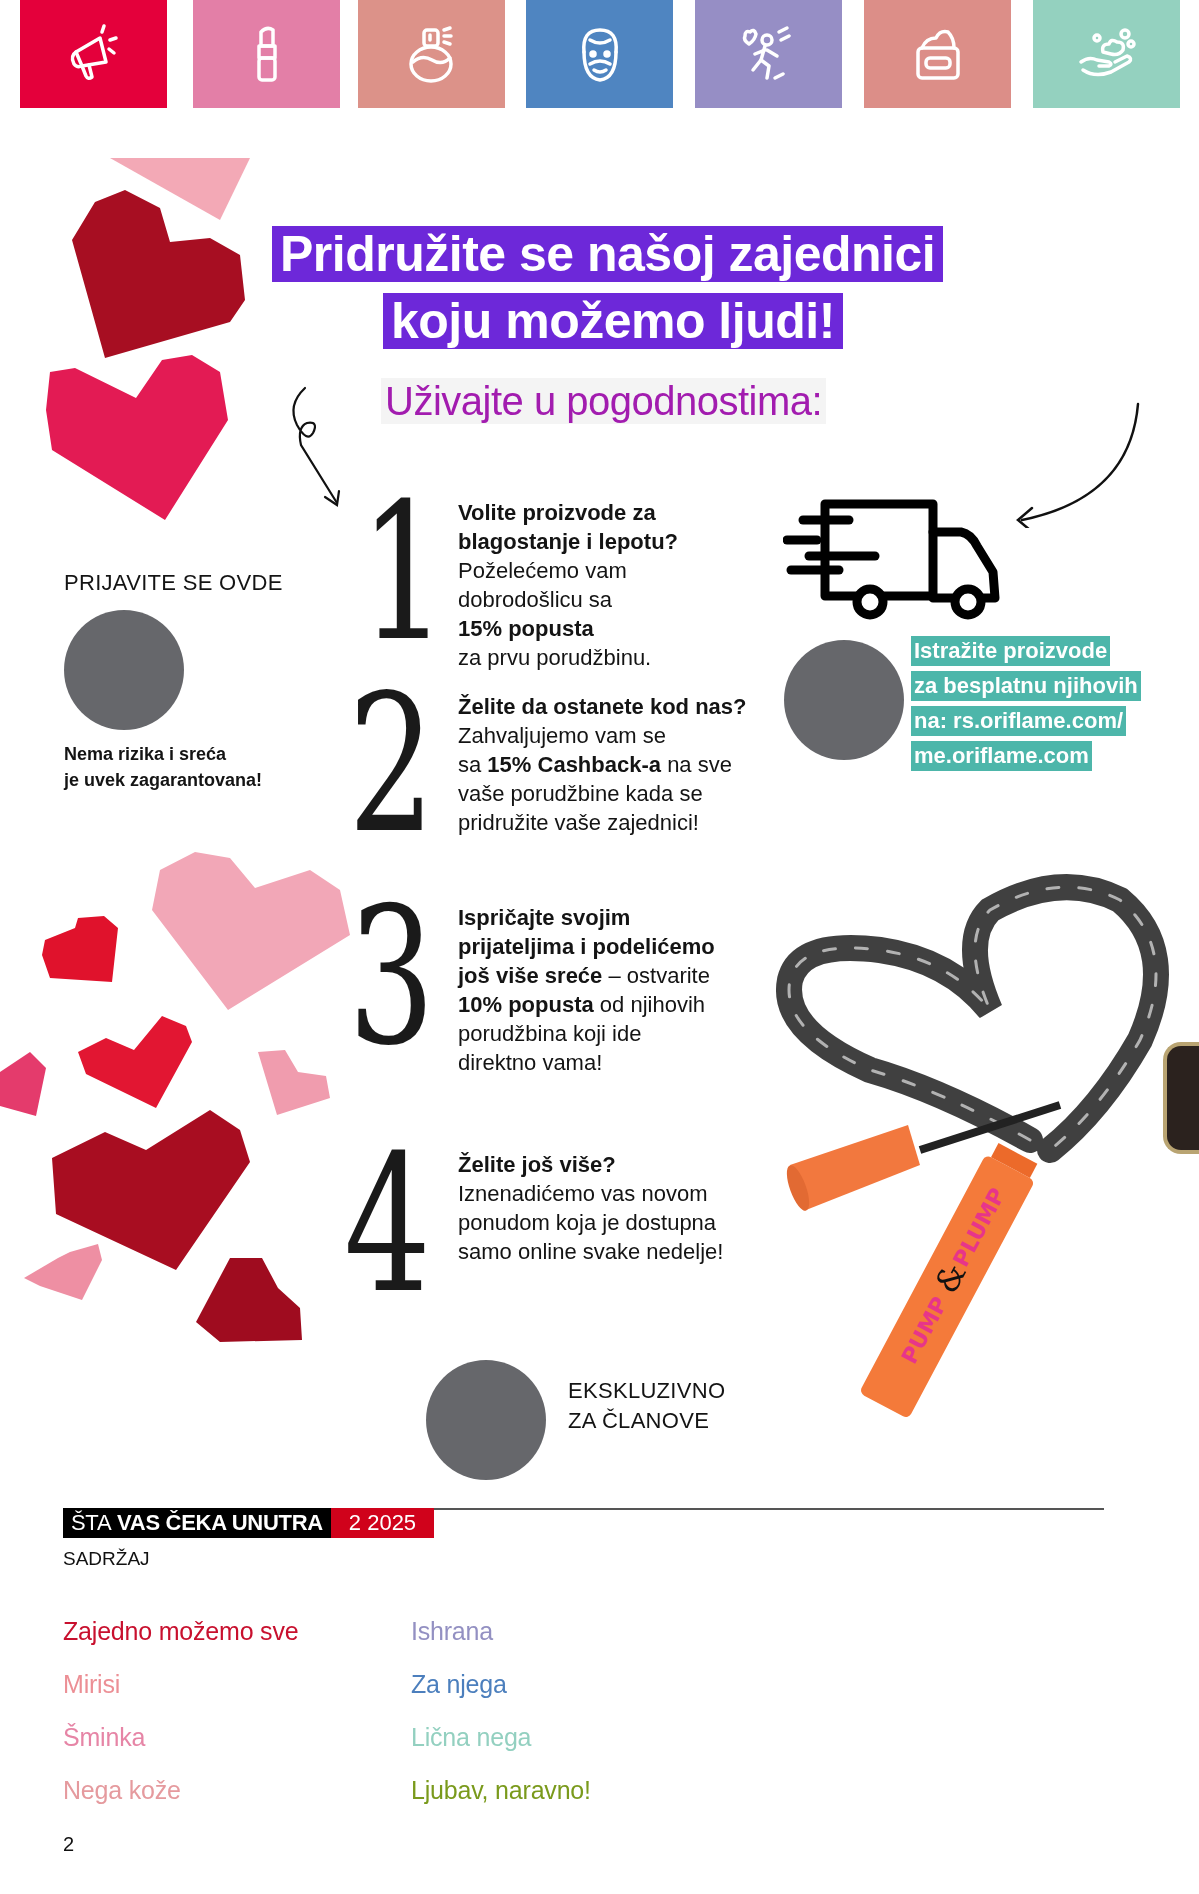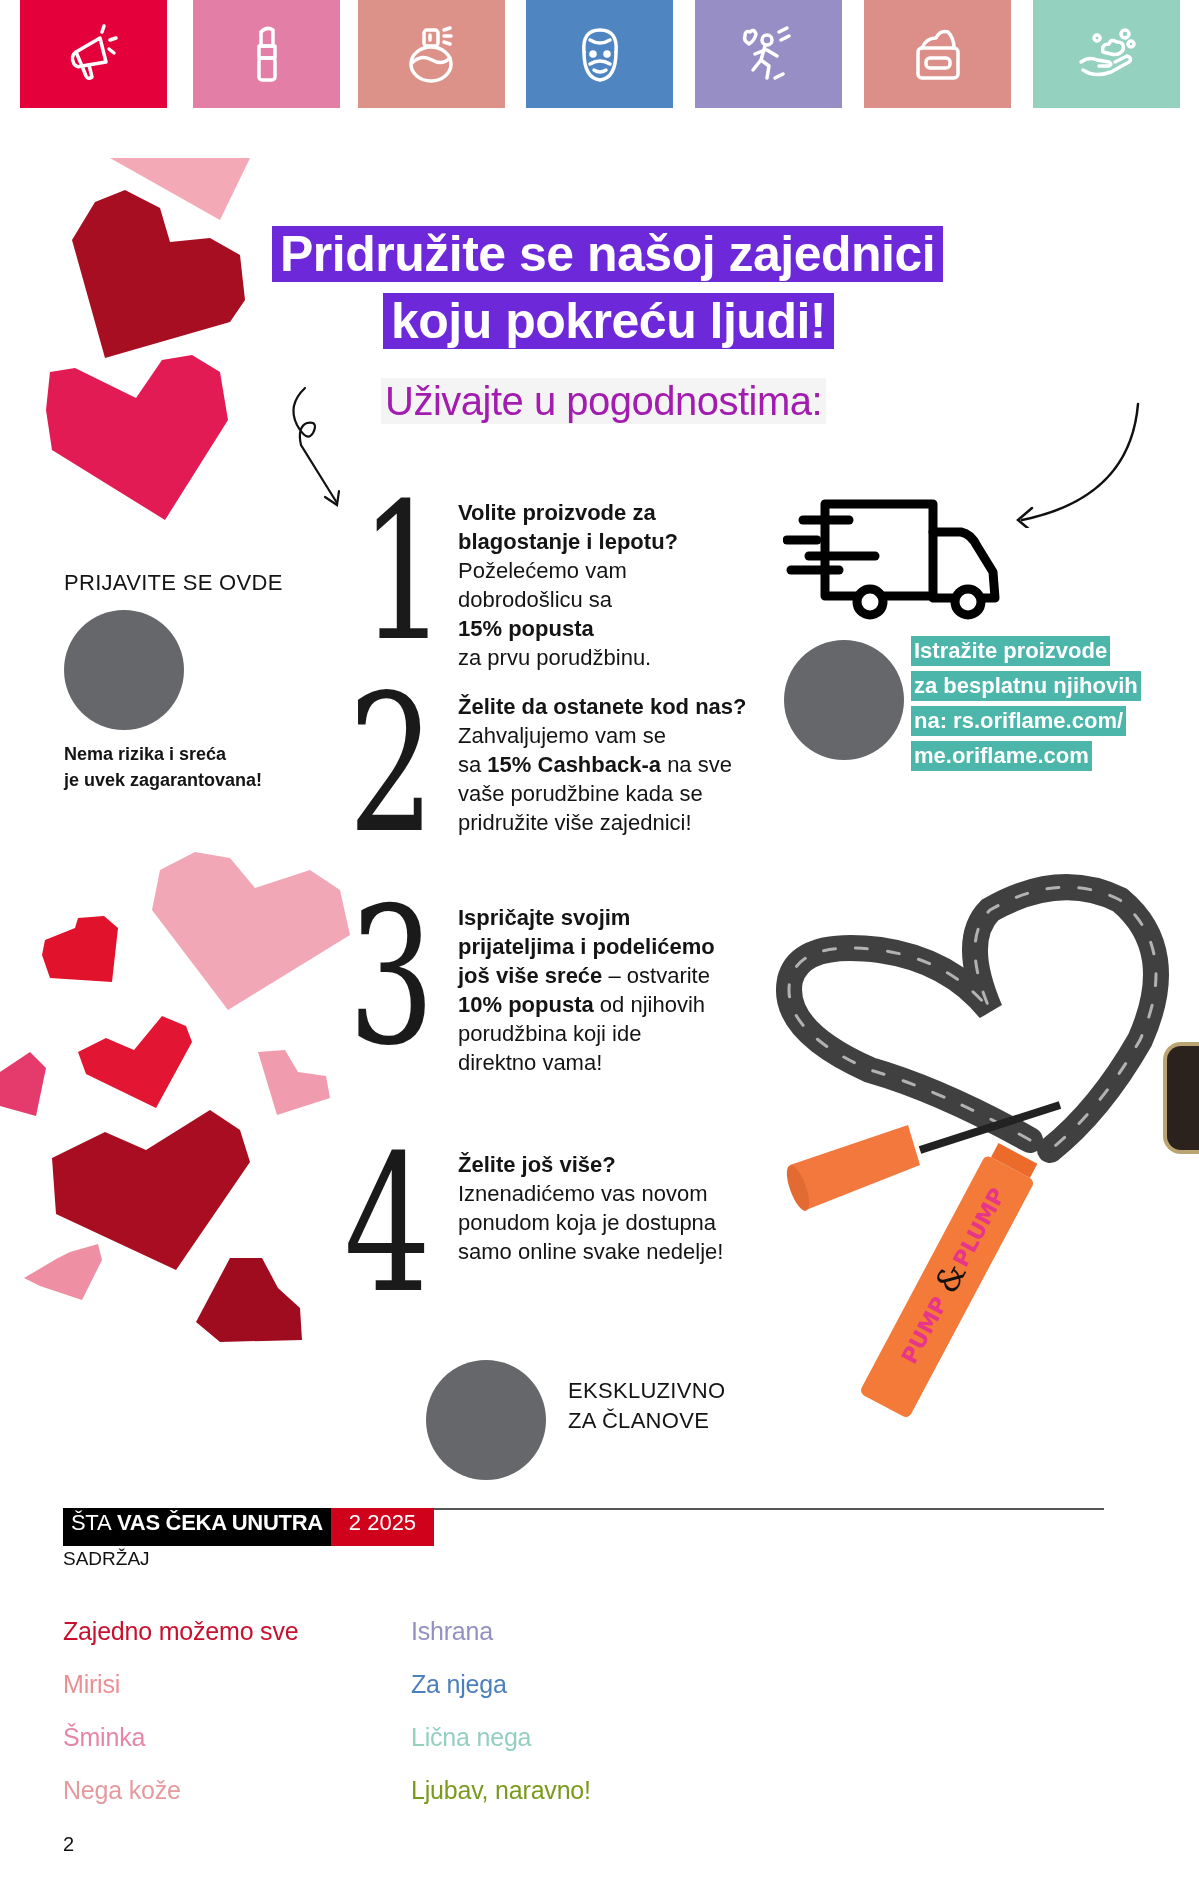--- a/index.html
+++ b/index.html
@@ -23,21 +23,21 @@
   .step .ln { display:block; white-space:nowrap; }
 
   .circle { position:absolute; border-radius:50%; background:#66676b; }
 
   .label-caps { position:absolute; font-size:22px; font-weight:normal; letter-spacing:0.3px; color:#141414; white-space:nowrap; }
   .bold-small { position:absolute; font-size:18px; font-weight:bold; line-height:26px; color:#141414; white-space:nowrap; }
 
   .teal-line { position:absolute; left:911px; background:#4db6aa; color:#fff; font-size:22px; line-height:30px; padding:0 3px; white-space:nowrap; font-weight:bold;text-align:right; }
 
   
-  .bar { position:absolute; left:63px; top:1508px; height:38px; display:flex; font-size:22px; line-height:30px; color:#fff; white-space:nowrap; }
+  .bar { position:absolute; left:63px; top:1508px; height:30px; display:flex; font-size:22px; line-height:30px; color:#fff; white-space:nowrap; }
   .bar .black { background:#000; padding:0 8px; letter-spacing:-0.3px; }
   .bar .red { background:#d0021b; padding:0 18px; }
   .rule { position:absolute; left:264px; top:1508px; width:840px; height:1.5px; background:#555; }
   .toc { position:absolute; font-size:25px; font-weight:normal; white-space:nowrap; letter-spacing:-0.2px;text-align:center; }
 </style>
 </head>
 <body>
 
 <div>
   <div class="tile" style="left:20px;background:#e4003b">
@@ -122,21 +122,21 @@
   <polygon points="45,100 75,88 78,78 104,76 118,88 112,142 50,138 42,115" fill="#e0122c"></polygon>
   <polygon points="78,212 106,198 134,210 162,176 186,186 192,202 156,268 86,234" fill="#e21632"></polygon>
   <polygon points="0,232 30,212 46,228 36,276 0,266" fill="#e43b6c"></polygon>
   <polygon points="258,212 285,210 298,232 326,236 330,258 277,275" fill="#f09cae"></polygon>
   <polygon points="52,318 105,292 146,310 210,270 240,290 250,322 176,430 56,374" fill="#a80d21"></polygon>
   <polygon points="24,438 58,418 70,412 98,404 102,420 82,460 40,446" fill="#ee8fa3"></polygon>
   <polygon points="196,482 230,418 262,418 278,448 300,468 302,500 220,502" fill="#9f0c1f"></polygon>
 </svg>
 
 <div class="hl" style="left:272px;top:226px">Pridružite se našoj zajednici</div>
-<div class="hl" style="left:383px;top:293px">koju pokreću ljudi!</div>
+<div class="hl" style="left:383px;top:293px">koju možemo ljudi!</div>
 <div class="sub" style="left:381px;top:378px">Uživajte u pogodnostima:</div>
 
 <svg class="abs" style="left:285px;top:385px" width="60" height="125" viewBox="0 0 60 125" fill="none" stroke="#111" stroke-width="2.2" stroke-linecap="round">
   <path d="M20 3 Q2 20 12 40 Q22 58 28 48 Q34 36 22 38 Q12 42 16 60 L52 118"></path>
   <path d="M40 112 L52 120 L54 106"></path>
 </svg>
 
 <div class="label-caps" style="left:64px;top:570px">PRIJAVITE SE OVDE</div>
 <div class="circle" style="left:64px;top:610px;width:120px;height:120px"></div>
 <div class="bold-small" style="left:64px;top:741px">Nema rizika i sreća</div>
@@ -154,21 +154,21 @@
   <span class="ln">dobrodošlicu sa</span>
   <span class="ln"><b>15% popusta</b></span>
   <span class="ln">za prvu porudžbinu.</span>
 </div>
 
 <div class="step" style="top:692px">
   <span class="ln"><b>Želite da ostanete kod nas?</b></span>
   <span class="ln">Zahvaljujemo vam se</span>
   <span class="ln"><span>sa </span><b>15% Cashback-a</b><span> na sve</span></span>
   <span class="ln">vaše porudžbine kada se</span>
-  <span class="ln">pridružite više zajednici!</span>
+  <span class="ln">pridružite vaše zajednici!</span>
 </div>
 
 <div class="step" style="top:903px">
   <span class="ln"><b>Ispričajte svojim</b></span>
   <span class="ln"><b>prijateljima i podelićemo</b></span>
   <span class="ln"><b>još više sreće</b><span> – ostvarite</span></span>
   <span class="ln"><b>10% popusta</b><span> od njihovih</span></span>
   <span class="ln">porudžbina koji ide</span>
   <span class="ln">direktno vama!</span>
 </div>

